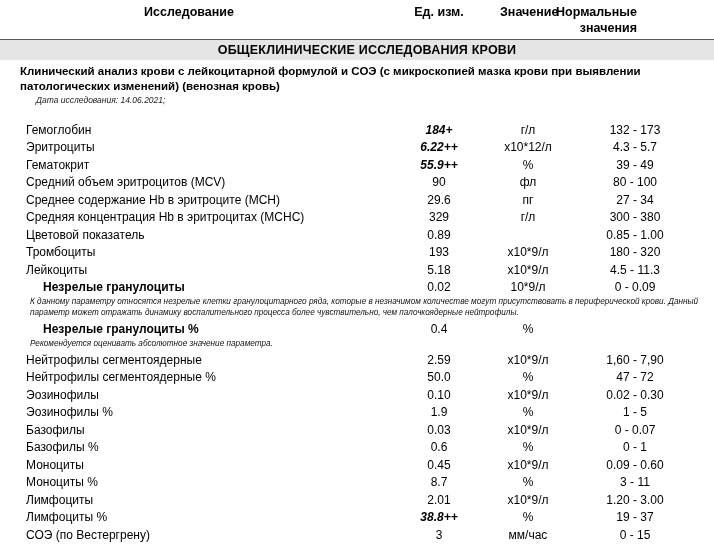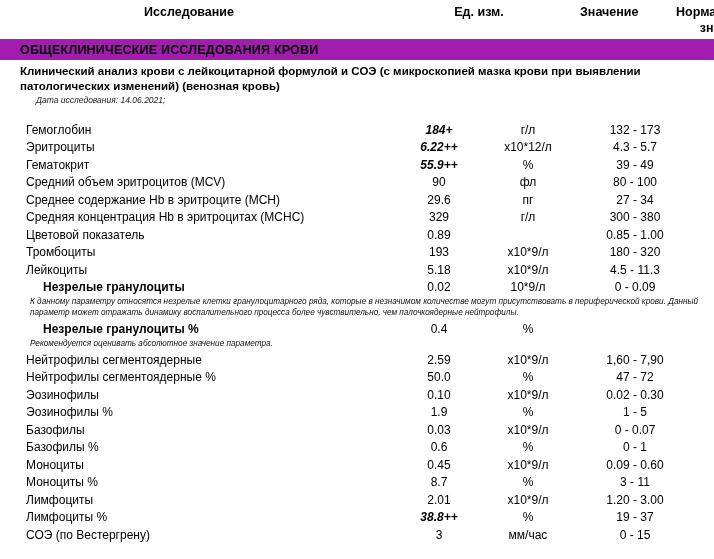--- a/index.html
+++ b/index.html
@@ -7,21 +7,21 @@
     width:714px; height:559px; overflow:hidden;
     background:#ffffff; color:#000000;
     font-family:"Liberation Sans", sans-serif;
   }
   .page { width:714px; height:559px; position:relative; }
 
   
   .grid4 { display:grid; grid-template-columns:378px 122px 56px 158px; }
 
   
-  .thead { padding-top:4px; font-weight:bold; font-size:12.5px; line-height:16px;gap:40px; }
+  .thead { padding-top:4px; font-weight:bold; font-size:12.5px; line-height:16px; }
   .thead .hc { text-align:center; white-space:nowrap; }
   .h-norm { display:flex; justify-content:flex-start; }
   .h-norm-inner { text-align:right; }
 
   
   .section-band {
     margin-top:3px;
     height:20px;
     display:flex; align-items:center;
     padding-left:20px;
@@ -62,21 +62,21 @@
     <div class="hc">Ед. изм.</div>
     <div class="hc">Значение</div>
     <div class="hc h-norm">
       <div class="h-norm-inner">
         <div>Нормальные</div>
         <div>значения</div>
       </div>
     </div>
   </div>
 
-  <div class="section-band" id="section-band" style="background: #a21caf; border-top: 1.5px solid rgb(90, 90, 90);">
+  <div class="section-band" id="section-band" style="background: #e5e5e5; border-top: 1.5px solid rgb(90, 90, 90); justify-content: center;">
     <span>ОБЩЕКЛИНИЧЕСКИЕ ИССЛЕДОВАНИЯ КРОВИ</span>
   </div>
 
   <div class="panel-title">Клинический анализ крови с лейкоцитарной формулой и СОЭ (с микроскопией мазка крови при выявлении патологических изменений) (венозная кровь)</div>
   <div class="panel-date">Дата исследования: 14.06.2021;</div>
 
   <div class="rows" id="rows">
   <div class="trow grid4 flagged">
     <div class="c-name">Гемоглобин</div>
     <div class="c-value">184+</div>

